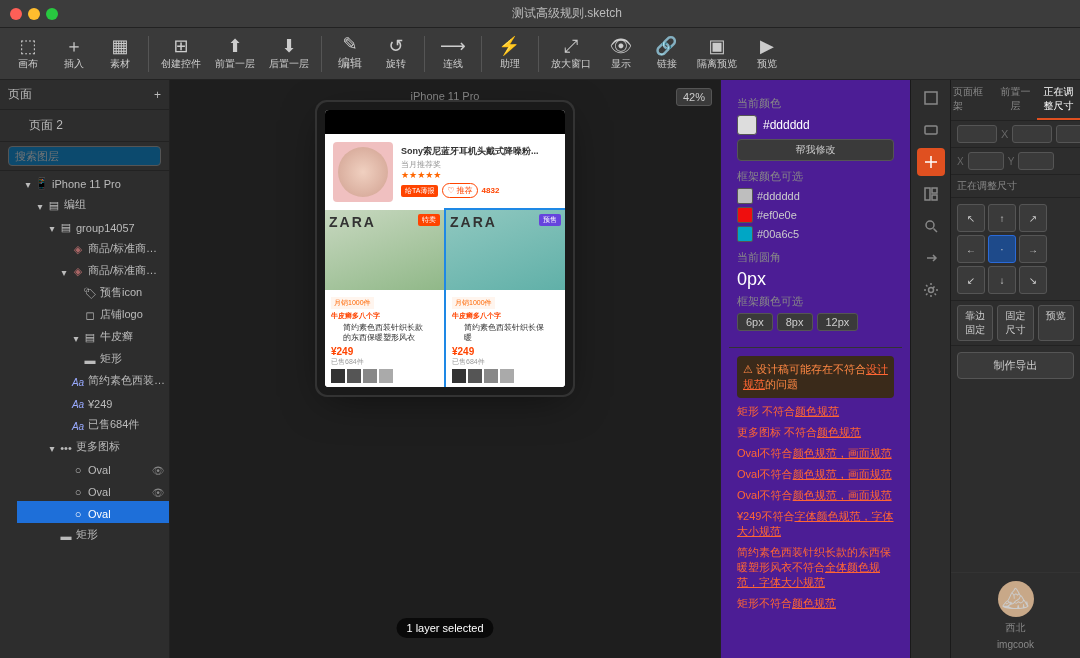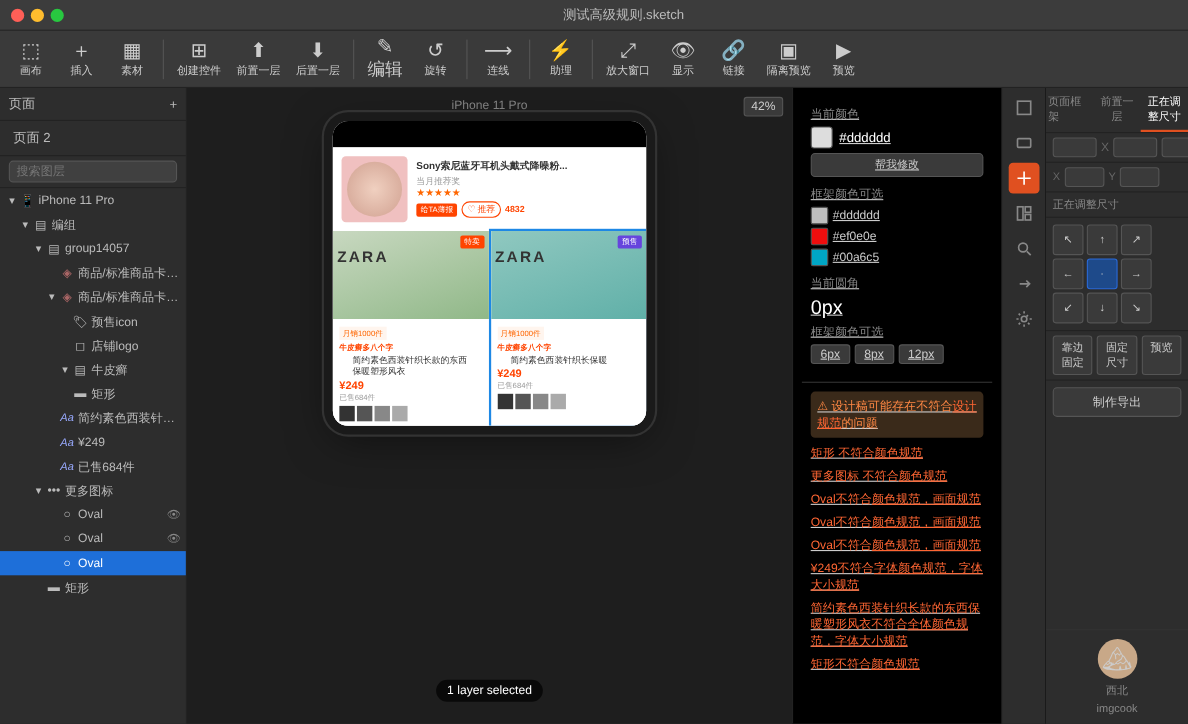--- a/index.html
+++ b/index.html
@@ -71,62 +71,63 @@
       border-bottom: 1px solid #222;
       font-size: 12px;
       color: #bbb;
     }
     #layer-search {
       padding: 4px 8px;
       border-bottom: 1px solid #222;
     }
     #layer-search input {
       width: 100%;
-      background: #404040;
+      background: #0c4a6e;
       border: 1px solid #555;
       border-radius: 4px;
       padding: 3px 6px;
       color: #ccc;
       font-size: 11px;
       outline: none;
     }
     #layers-tree {
       flex: 1;
       overflow-y: auto;
     }
     .layer-item {
       display: flex;
-      align-items: center;
+      align-items: flex-end;
       padding: 3px 4px;
       cursor: pointer;
       font-size: 11px;
       color: #bbb;
       min-height: 22px;
+      margin-left: 17px;
     }
     .layer-item.selected { background: #1e6fd9; color: #fff; }
     .layer-expand { width: 14px; text-align: center; font-size: 10px; flex-shrink: 0; }
     .layer-icon { width: 14px; text-align: center; margin-right: 3px; flex-shrink: 0; font-size: 11px; }
     .layer-label { flex: 1; overflow: hidden; text-overflow: ellipsis; white-space: nowrap; }
     .layer-eye { width: 14px; text-align: center; font-size: 10px; color: #888; }
 
     
     #canvas-area {
       flex: 1;
       background: #1e1e1e;
       position: relative;
       overflow: hidden;
     }
     #iphone-frame {
       position: absolute;
       left: 50%;
       top: 50%;
       transform: translate(-50%, -50%) translateY(-10px);
-      width: 285px;
+      width: 240px;
       background: #fff;
-      border-radius: 14px;
+      border-radius: 4px;
       box-shadow: 0 0 0 8px #1a1a1a, 0 0 0 10px #333, 0 10px 40px rgba(0,0,0,0.5);
       overflow: hidden;
     }
     #phone-content {
       background: #f5f5f5;
       overflow: hidden;
     }
 
     
     .product-banner {
@@ -188,21 +189,21 @@
     .card-badge-right {
       position: absolute;
       top: 4px;
       right: 4px;
       background: #ff4400;
       color: #fff;
       font-size: 7px;
       padding: 1px 4px;
       border-radius: 2px;
     }
-    .zara-logo { font-size: 14px; font-weight: bold; color: #333; letter-spacing: 2px; position: absolute; top: 15px; left: 4px; }
+    .zara-logo { font-size: 14px; font-weight: bold; color: #333; letter-spacing: 2px; position: absolute; top: 4px; left: 4px; }
     .card-body { padding: 4px 6px; }
     .sale-info { font-size: 7px; color: #ff6600; background: #fff5ee; padding: 1px 3px; display: inline-block; margin-bottom: 2px; }
     .highlight-text { font-size: 7px; color: #ff4400; font-weight: bold; }
     .card-title { font-size: 8px; color: #333; line-height: 1.3; margin: 2px 12px; }
     .card-price { font-size: 10px; color: #ff4400; font-weight: bold; }
     .card-sold { font-size: 7px; color: #999; }
     .card-brand-row { display: flex; align-items: center; gap: 4px; margin-top: 2px; }
     .brand-boxes { display: flex; gap: 2px; }
     .brand-box { width: 14px; height: 14px; background: #333; }
 
@@ -214,25 +215,24 @@
       background: rgba(0,0,0,0.7);
       color: #fff;
       padding: 4px 10px;
       border-radius: 12px;
       font-size: 11px;
     }
 
     
     #inspection-area {
       width: 190px;
-      background: #000000;
+      background: #4c1d95;
       border-left: 1px solid #222;
       overflow-y: auto;
       padding: 8px;
-      text-decoration: underline;
     }
 
     
     .insp-section { margin-bottom: 8px; }
     .insp-title { font-size: 11px; color: #888; margin-bottom: 4px; }
     .insp-color-row { display: flex; align-items: center; gap: 6px; margin-bottom: 4px; }
     .color-swatch { width: 20px; height: 20px; border-radius: 3px; border: 1px solid #555; flex-shrink: 0; }
     .color-label { font-size: 12px; color: #fff; font-weight: 500; }
     .insp-btn {
       background: #3a3a3a;
@@ -403,21 +403,21 @@
     <span class="tb-icon">⬆</span>
     <span style="font-size:10px">前置一层</span>
   </div>
   <div class="tb-group">
     <span class="tb-icon">⬇</span>
     <span style="font-size:10px">后置一层</span>
   </div>
   <div class="tb-sep"></div>
   <div class="tb-group">
     <span class="tb-icon">✎</span>
-    <span style="font-size:16px">编辑</span>
+    <span style="font-size:12px">编辑</span>
   </div>
   <div class="tb-group">
     <span class="tb-icon">↺</span>
     <span style="font-size:10px">旋转</span>
   </div>
   <div class="tb-sep"></div>
   <div class="tb-group">
     <span class="tb-icon">⟶</span>
     <span style="font-size:10px">连线</span>
   </div>

